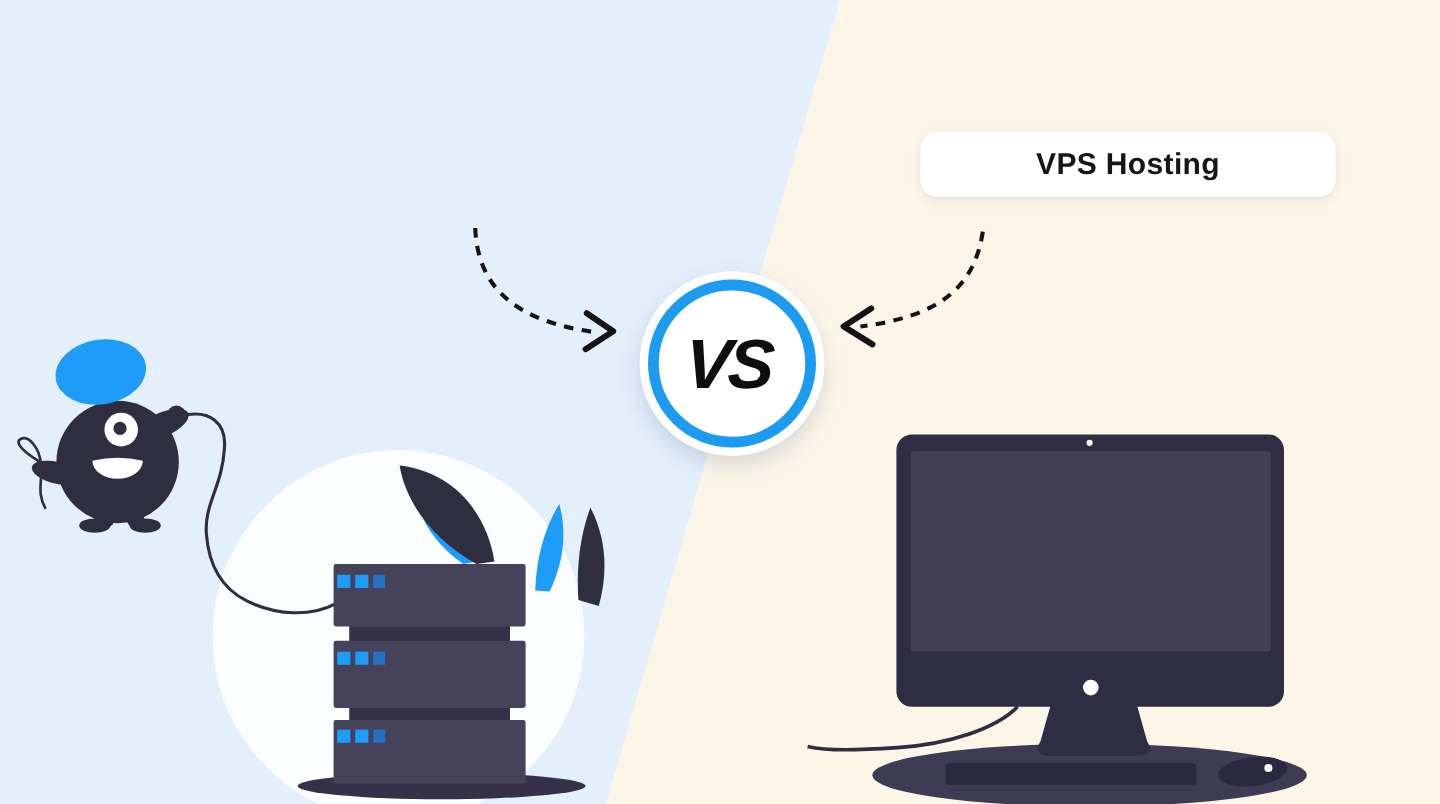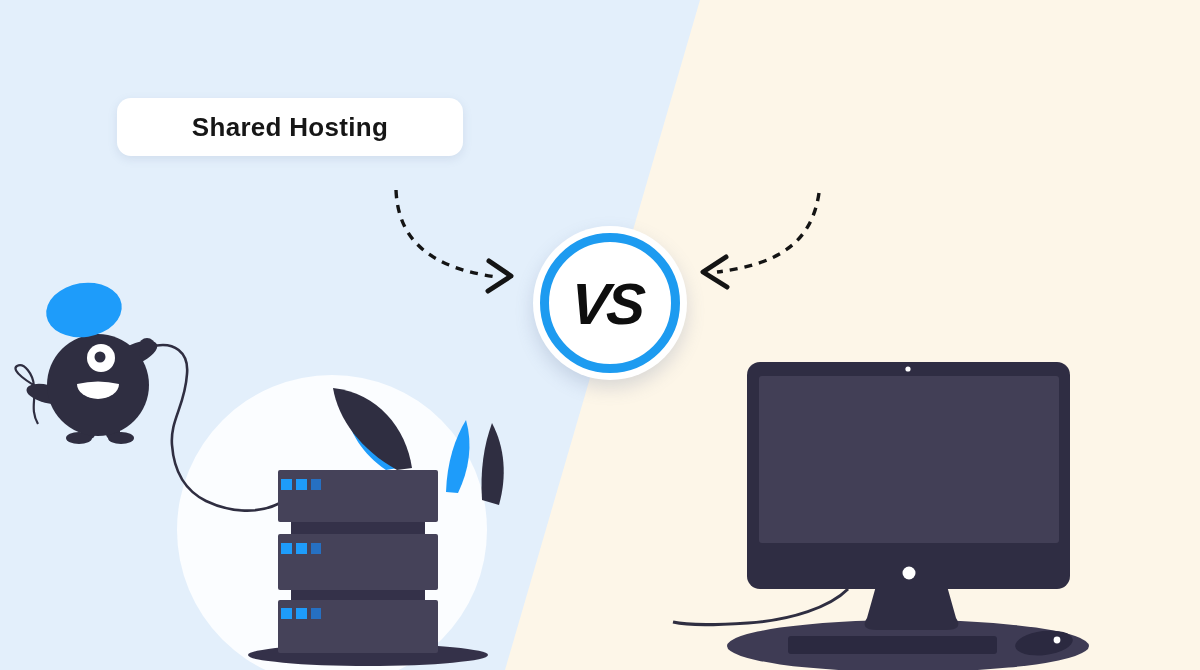--- a/index.html
+++ b/index.html
@@ -145,22 +145,22 @@
     <g>
       <path class="s-ink" stroke-width="3.4" stroke-dasharray="8 7" d="M396,190 C398,240 430,268 497,277"></path>
       <path class="s-ink" stroke-width="5" stroke-linecap="round" stroke-linejoin="round" d="M489,261 L511,276 L488,291"></path>
     </g>
     <g>
       <path class="s-ink" stroke-width="3.4" stroke-dasharray="8 7" d="M819,193 C812,240 782,264 717,272"></path>
       <path class="s-ink" stroke-width="5" stroke-linecap="round" stroke-linejoin="round" d="M726,257 L703,272 L727,287"></path>
     </g>
   </svg>
 
-  <div class="pill pill-left">
-    <span>Shared Hosting</span>
+  <div class="pill pill-right">
+    <span>VPS Hosting</span>
   </div>
 
   <div class="vs-badge">
     <div class="vs-ring">
       <span class="vs-text">VS</span>
     </div>
   </div>
 
 </div>
 

